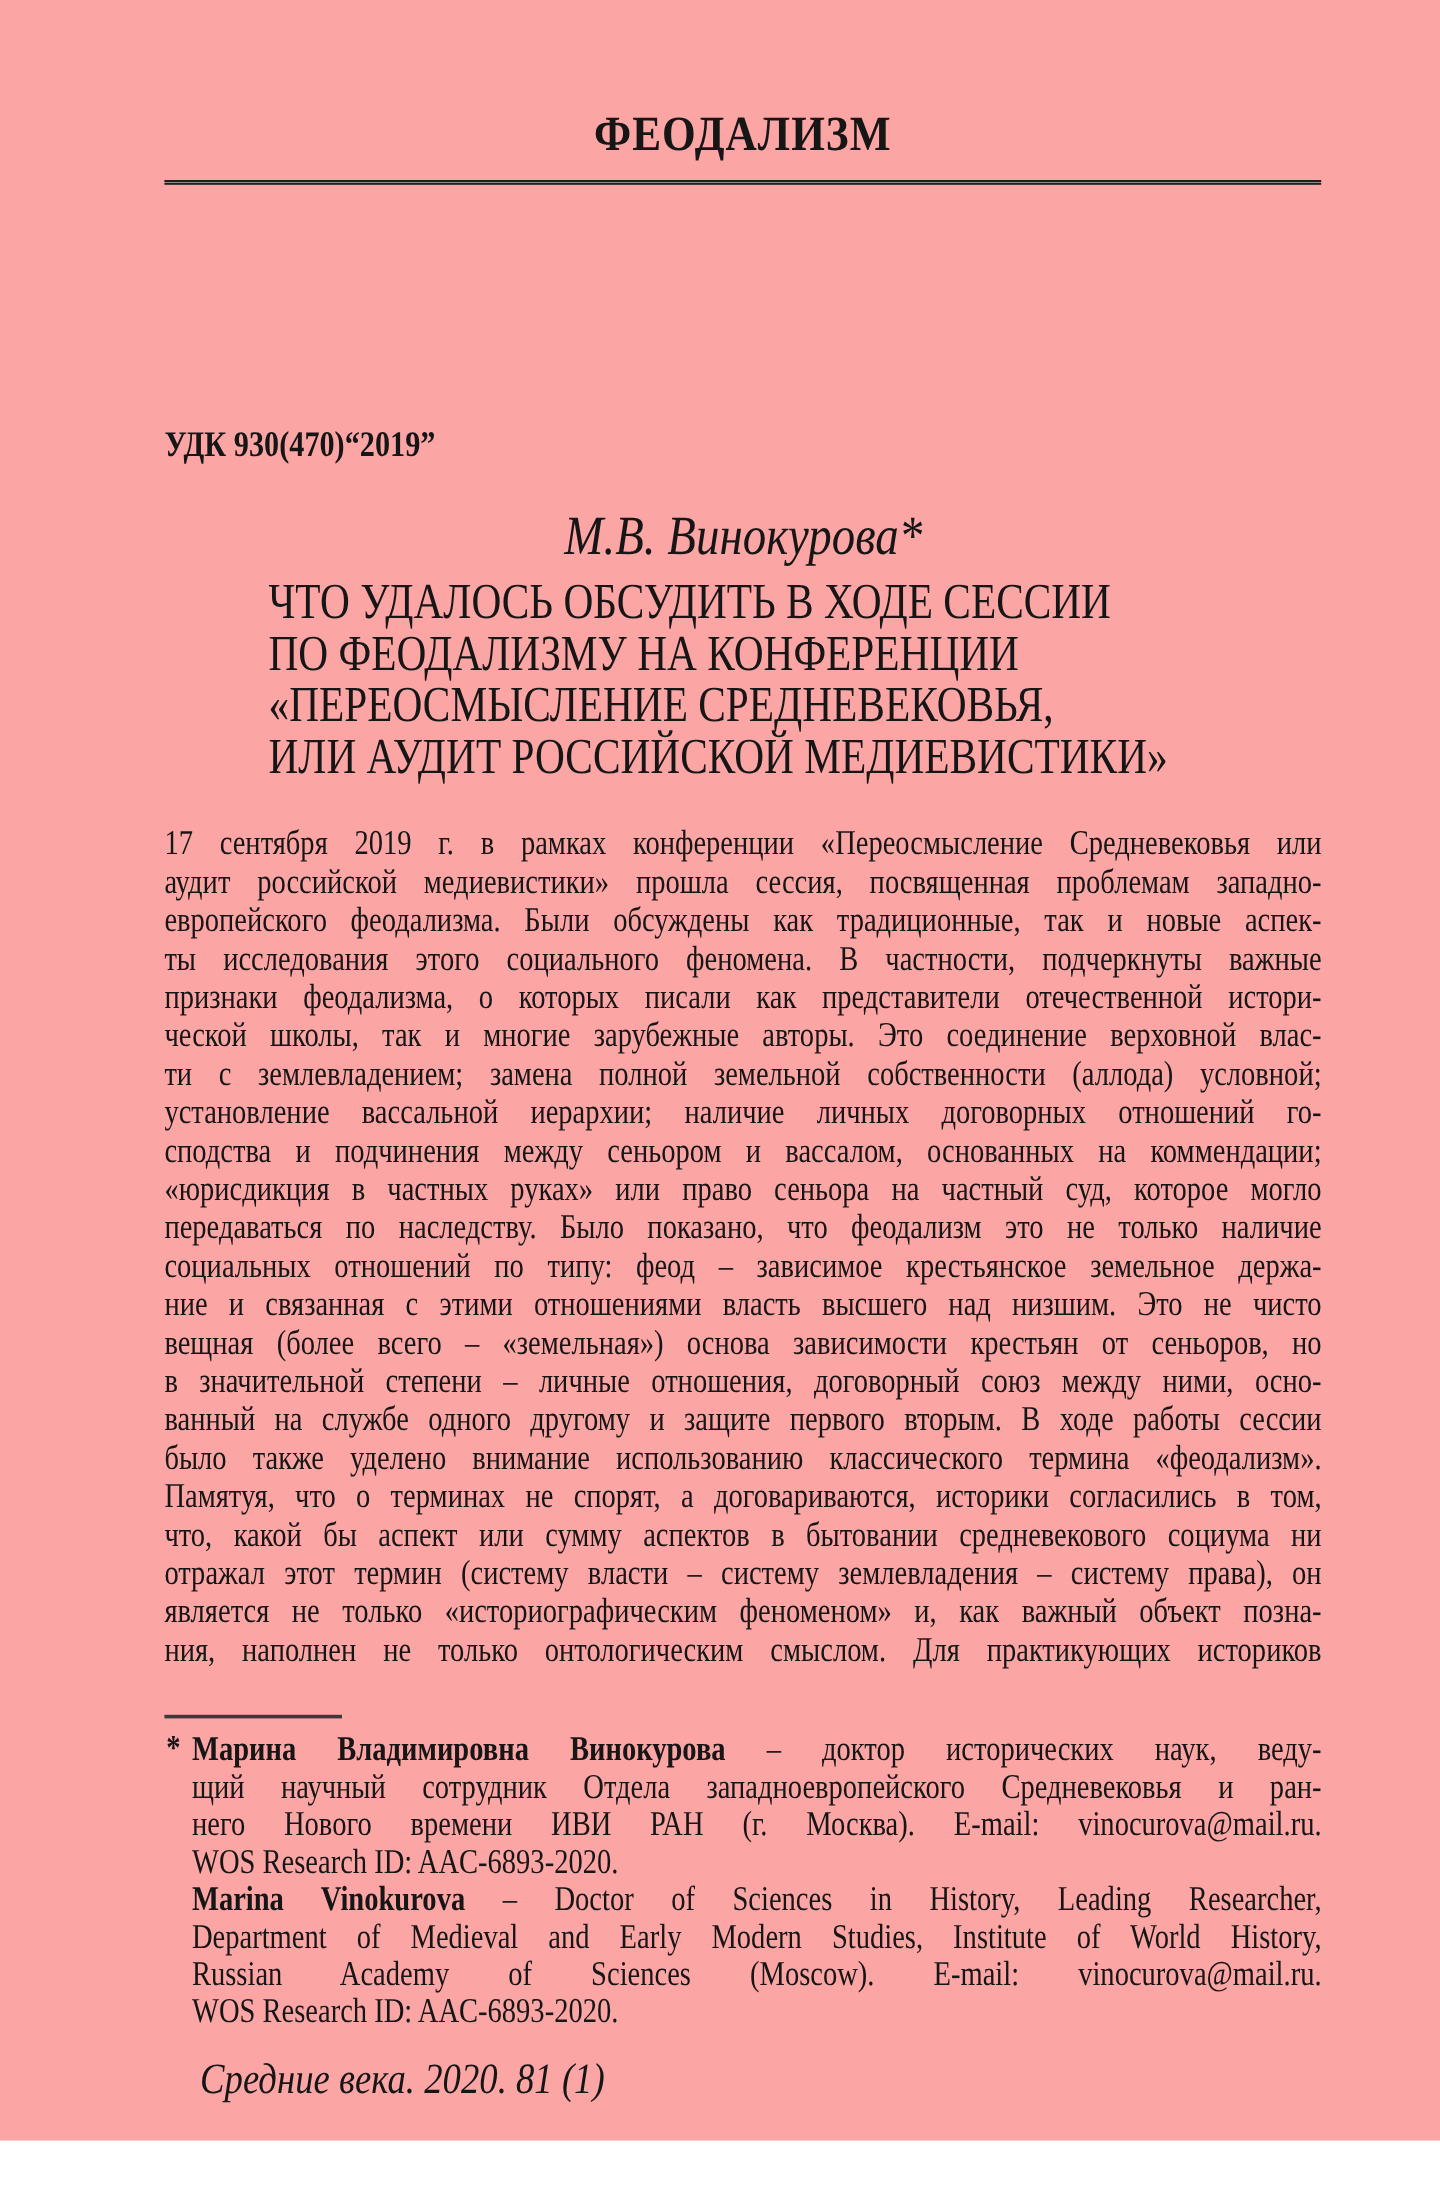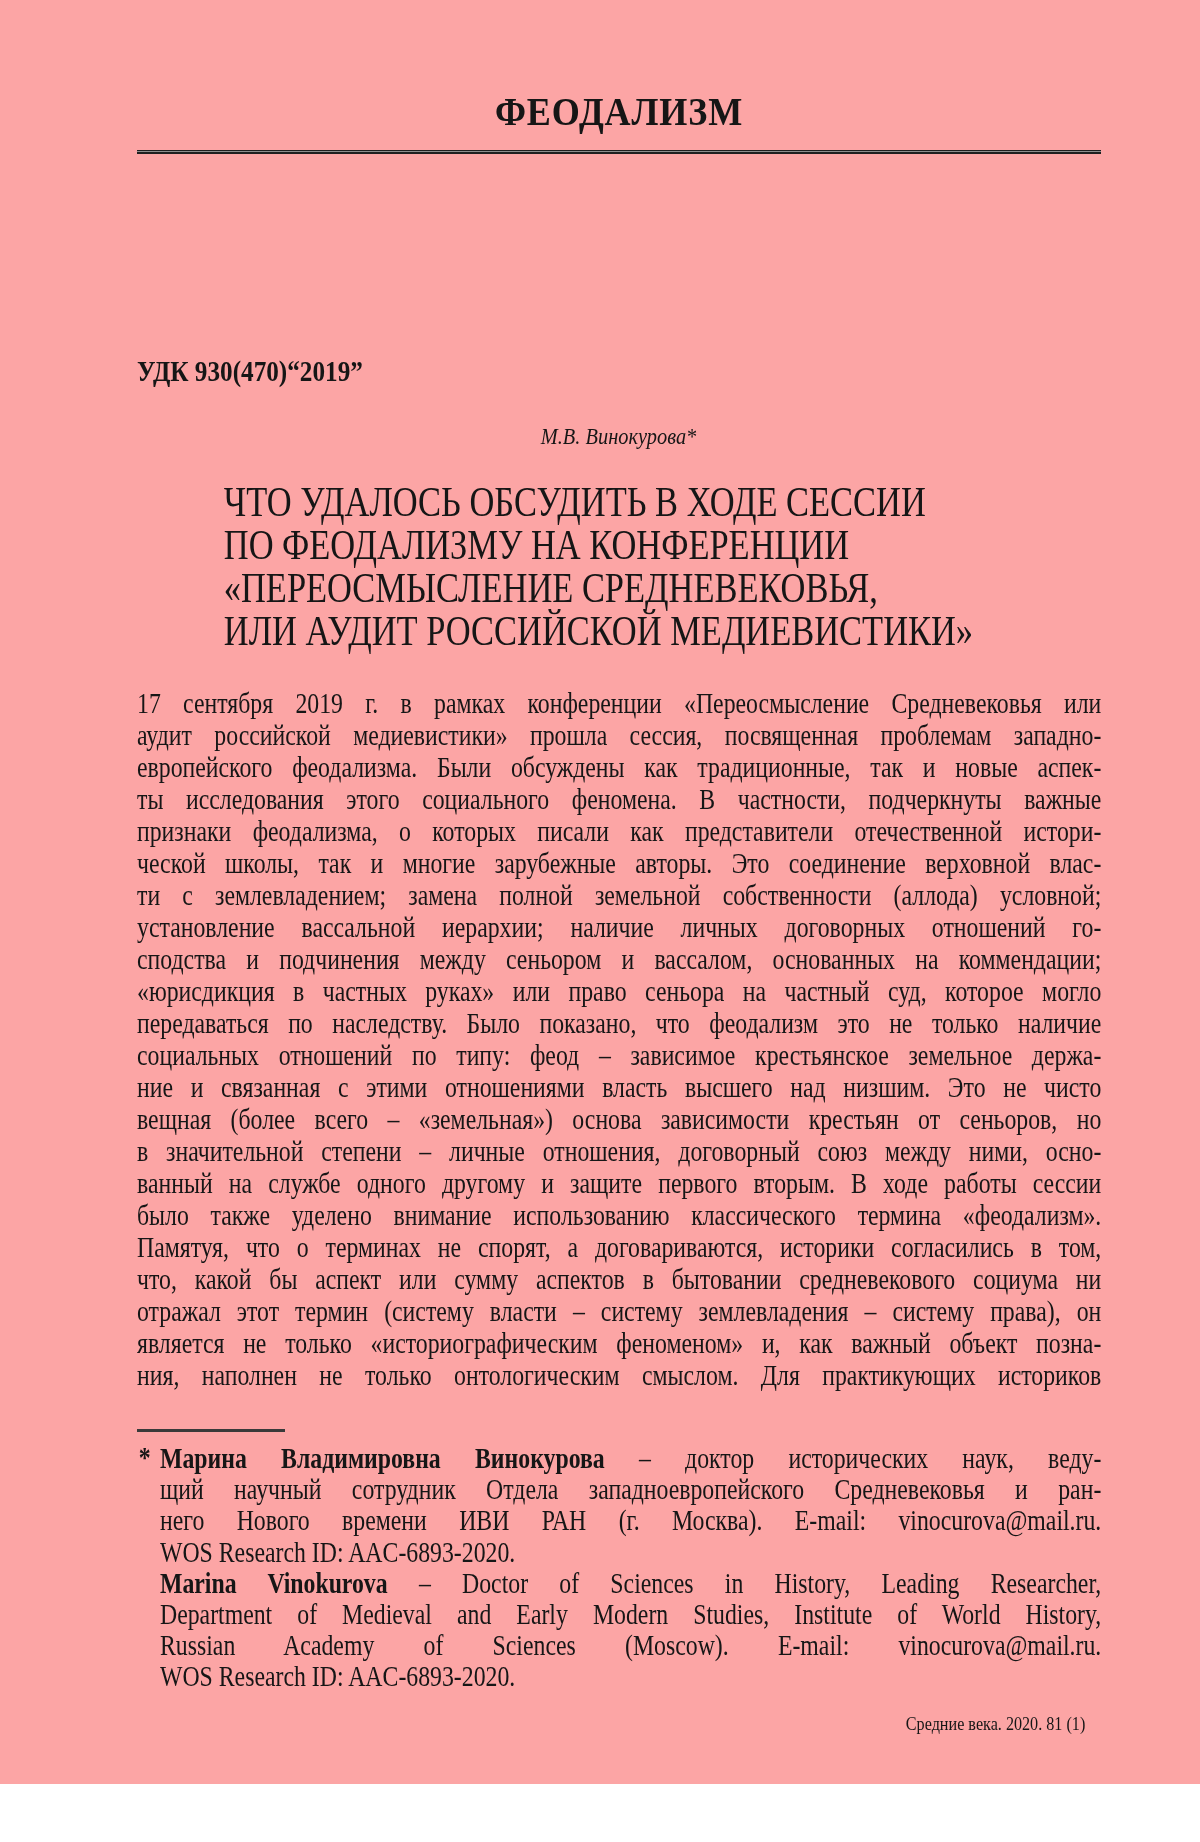--- a/index.html
+++ b/index.html
@@ -30,21 +30,21 @@
     position: absolute;
     top: 356px; left: 137px;
     font-size: 30px; font-weight: bold; line-height: 1;
     white-space: nowrap;
     transform: scaleX(0.84); transform-origin: left center;
   }
   .author {
     position: absolute;
     top: 424px; left: 137px; width: 964px;
     text-align: center; font-style: italic;
-    font-size: 24px; line-height: 1;
+    font-size: 46px; line-height: 1;
     white-space: nowrap;
   }
   .author .squeeze { display: inline-block; transform: scaleX(0.85); transform-origin: center; }
   .article-title {
     position: absolute;
     top: 481px; left: 137px; width: 964px;
     font-size: 42px; line-height: 43px;
     text-align: left;
   }
   .article-title .title-ln {
@@ -83,22 +83,22 @@
     text-align: justify;
     text-align-last: justify;
     white-space: nowrap;
     height: 31.2px; overflow: visible;
   }
   .footnote .fn-ln.no-just { text-align: left; text-align-last: left; }
   .b { font-weight: bold; }
   .journal-footer {
     position: absolute;
     top: 1714px; left: 137px; width: 964px;
-    text-align: right; 
-    font-size: 19px; line-height: 1;
+    text-align: left; font-style: italic;
+    font-size: 36px; line-height: 1;
     white-space: nowrap;
   }
   .journal-footer .squeeze { display: inline-block; transform: scaleX(0.85); transform-origin: center; }
 </style>
 </head>
 <body>
 
 <div class="page">
 
   <div class="section-header">

